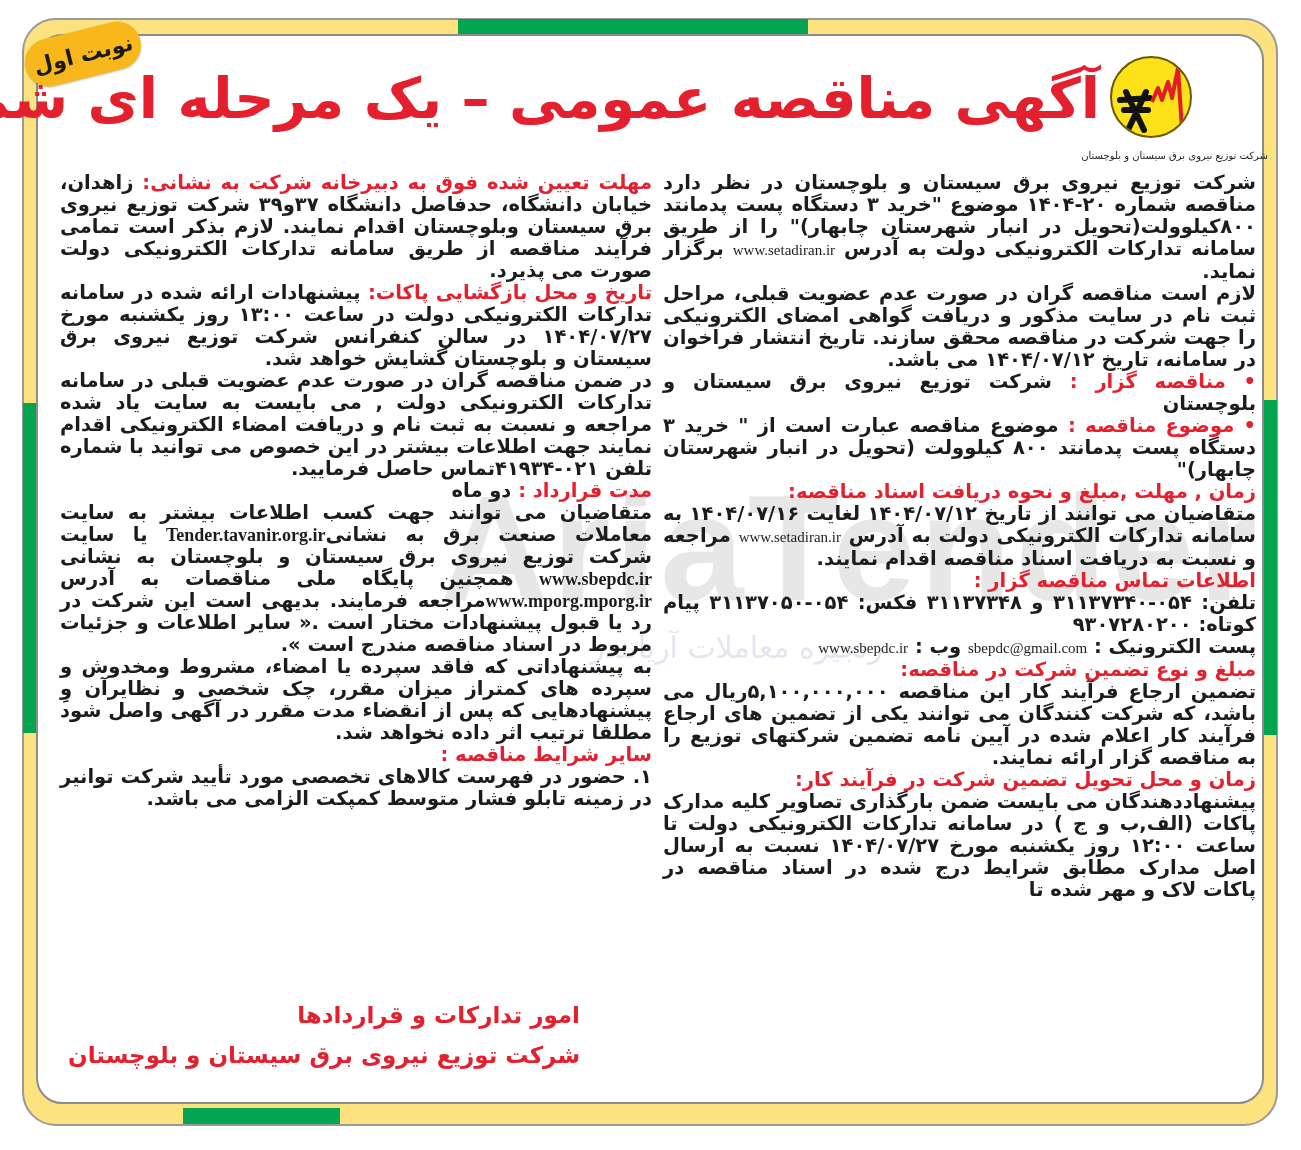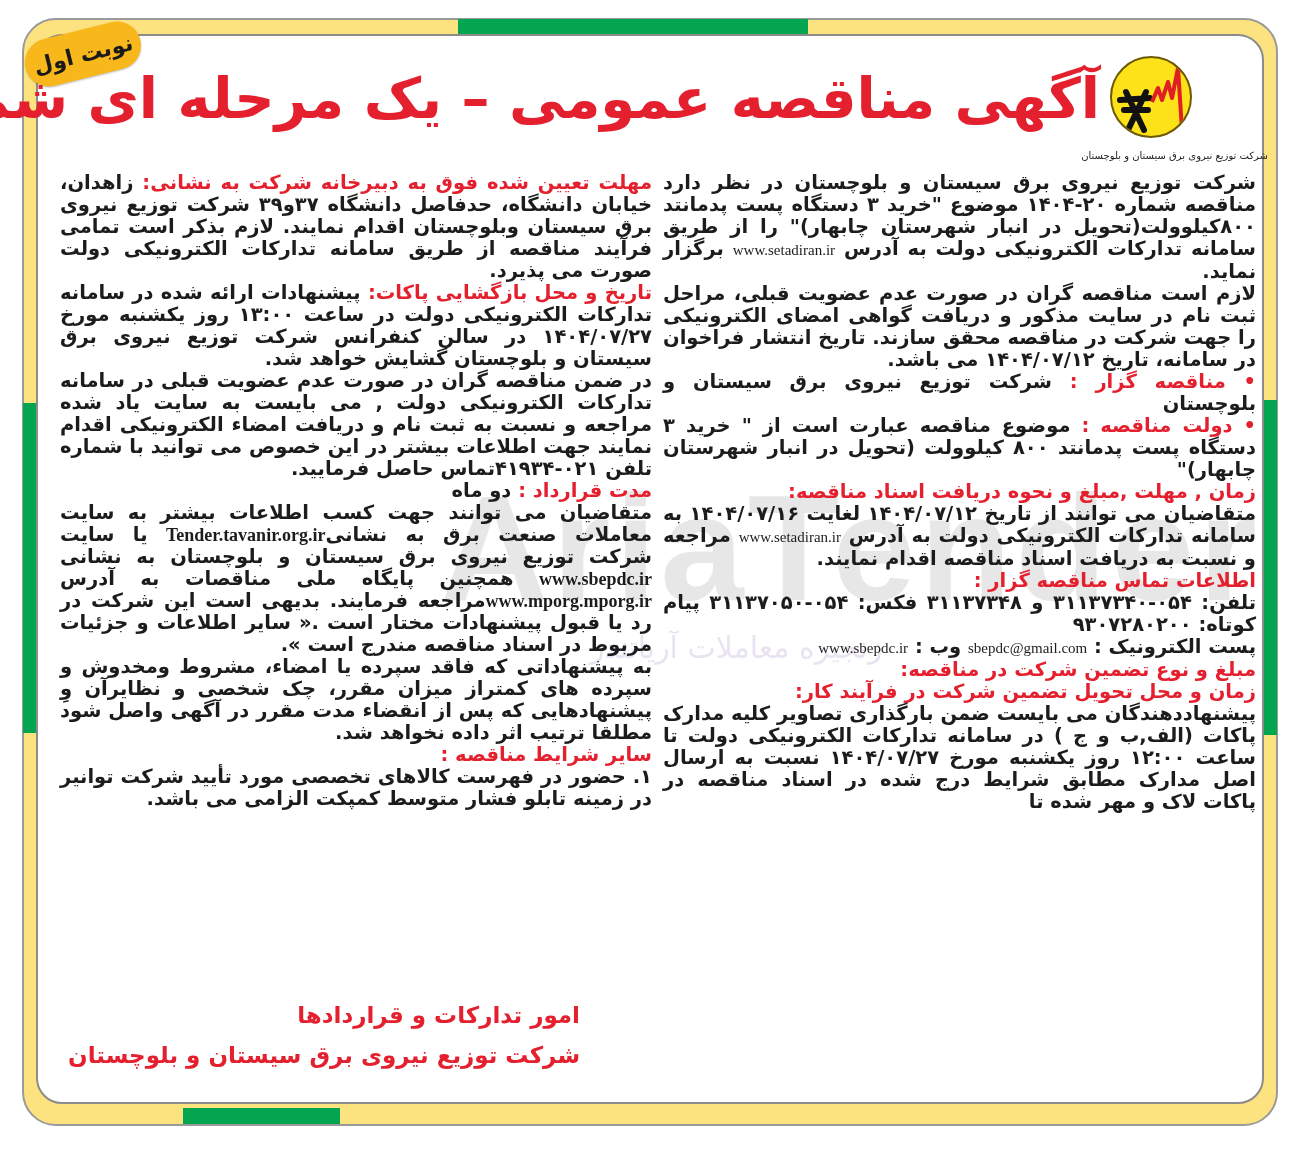--- a/index.html
+++ b/index.html
@@ -64,36 +64,37 @@
 <div class="logo-caption">شرکت توزیع نیروی برق سیستان و بلوچستان</div>
 
 <div class="col col-right">
   <p>
     <span>شرکت توزیع نیروی برق سیستان و بلوچستان در نظر دارد مناقصه شماره ۲۰-۱۴۰۴ موضوع "خرید ۳ دستگاه پست پدمانتد ۸۰۰کیلوولت(تحویل در انبار شهرستان چابهار)" را از طریق سامانه تدارکات الکترونیکی دولت به آدرس</span>
     <span class="latin">www.setadiran.ir</span>
     <span>برگزار نماید.</span>
   </p>
   <p>لازم است مناقصه گران در صورت عدم عضویت قبلی، مراحل ثبت نام در سایت مذکور و دریافت گواهی امضای الکترونیکی را جهت شرکت در مناقصه محقق سازند. تاریخ انتشار فراخوان در سامانه، تاریخ ۱۴۰۴/۰۷/۱۲ می باشد.</p>
   <p><span class="red">• مناقصه گزار :</span><span> شرکت توزیع نیروی برق سیستان و بلوچستان</span></p>
-  <p><span class="red">• دولت مناقصه :</span><span> موضوع مناقصه عبارت است از " خرید ۳  دستگاه پست پدمانتد ۸۰۰ کیلوولت (تحویل در انبار شهرستان چابهار)"</span></p>
+  <p><span class="red">• موضوع مناقصه :</span><span> موضوع مناقصه عبارت است از " خرید ۳  دستگاه پست پدمانتد ۸۰۰ کیلوولت (تحویل در انبار شهرستان چابهار)"</span></p>
   <p class="red">زمان , مهلت ,مبلغ و نحوه دریافت اسناد مناقصه:</p>
   <p>
     <span>متقاضیان می توانند از تاریخ ۱۴۰۴/۰۷/۱۲ لغایت ۱۴۰۴/۰۷/۱۶ به سامانه تدارکات الکترونیکی دولت به آدرس</span>
     <span class="latin">www.setadiran.ir</span>
     <span>مراجعه و نسبت به دریافت اسناد مناقصه اقدام نمایند.</span>
   </p>
   <p class="red">اطلاعات تماس مناقصه گزار :</p>
   <p>تلفن: ۰۵۴-۳۱۱۳۷۳۴۰ و ۳۱۱۳۷۳۴۸ فکس: ۰۵۴-۳۱۱۳۷۰۵۰ پیام کوتاه: ۹۳۰۷۲۸۰۲۰۰</p>
   <p>
     <span>پست الکترونیک :</span>
     <span class="latin">sbepdc@gmail.com</span>
     <span>وب :</span>
     <span class="latin">www.sbepdc.ir</span>
   </p>
   <p class="red">مبلغ و نوع تضمین شرکت در مناقصه:</p>
+  <p>تضمین ارجاع فرآیند کار این مناقصه ۵,۱۰۰,۰۰۰,۰۰۰ریال می باشد، که شرکت کنندگان  می توانند یکی از تضمین های ارجاع فرآیند کار اعلام شده در آیین نامه تضمین شرکتهای توزیع را به مناقصه گزار ارائه نمایند.</p>
   <p class="red">زمان و محل تحویل تضمین شرکت در فرآیند کار:</p>
   <p> پیشنهاددهندگان می بایست ضمن بارگذاری تصاویر کلیه مدارک پاکات (الف,ب و ج ) در سامانه تدارکات الکترونیکی دولت تا ساعت ۱۲:۰۰ روز یکشنبه مورخ ۱۴۰۴/۰۷/۲۷ نسبت به ارسال اصل مدارک مطابق شرایط درج شده در اسناد مناقصه در پاکات لاک و مهر شده تا</p>
 </div>
 
 <div class="col col-left">
   <p><span class="red">مهلت تعیین شده فوق به دبیرخانه شرکت به نشانی:</span><span> زاهدان، خیابان دانشگاه، حدفاصل دانشگاه ۳۷و۳۹ شرکت توزیع نیروی برق سیستان وبلوچستان اقدام نمایند. لازم بذکر است تمامی فرآیند مناقصه از طریق سامانه تدارکات الکترونیکی دولت صورت می پذیرد.</span></p>
   <p><span class="red">تاریخ و محل بازگشایی پاکات:</span><span> پیشنهادات ارائه شده در سامانه تدارکات الکترونیکی دولت در ساعت ۱۳:۰۰ روز یکشنبه مورخ ۱۴۰۴/۰۷/۲۷ در سالن کنفرانس شرکت توزیع نیروی برق سیستان و بلوچستان گشایش خواهد شد.</span></p>
   <p>در ضمن مناقصه گران در صورت عدم عضویت قبلی در سامانه تدارکات الکترونیکی دولت , می بایست به سایت یاد شده مراجعه و نسبت به ثبت نام و دریافت امضاء الکترونیکی اقدام نمایند جهت اطلاعات بیشتر در این خصوص می توانید با شماره تلفن ۰۲۱-۴۱۹۳۴تماس حاصل فرمایید.</p>
   <p><span class="red">مدت قرارداد :</span><span> دو ماه</span></p>
   <p>

